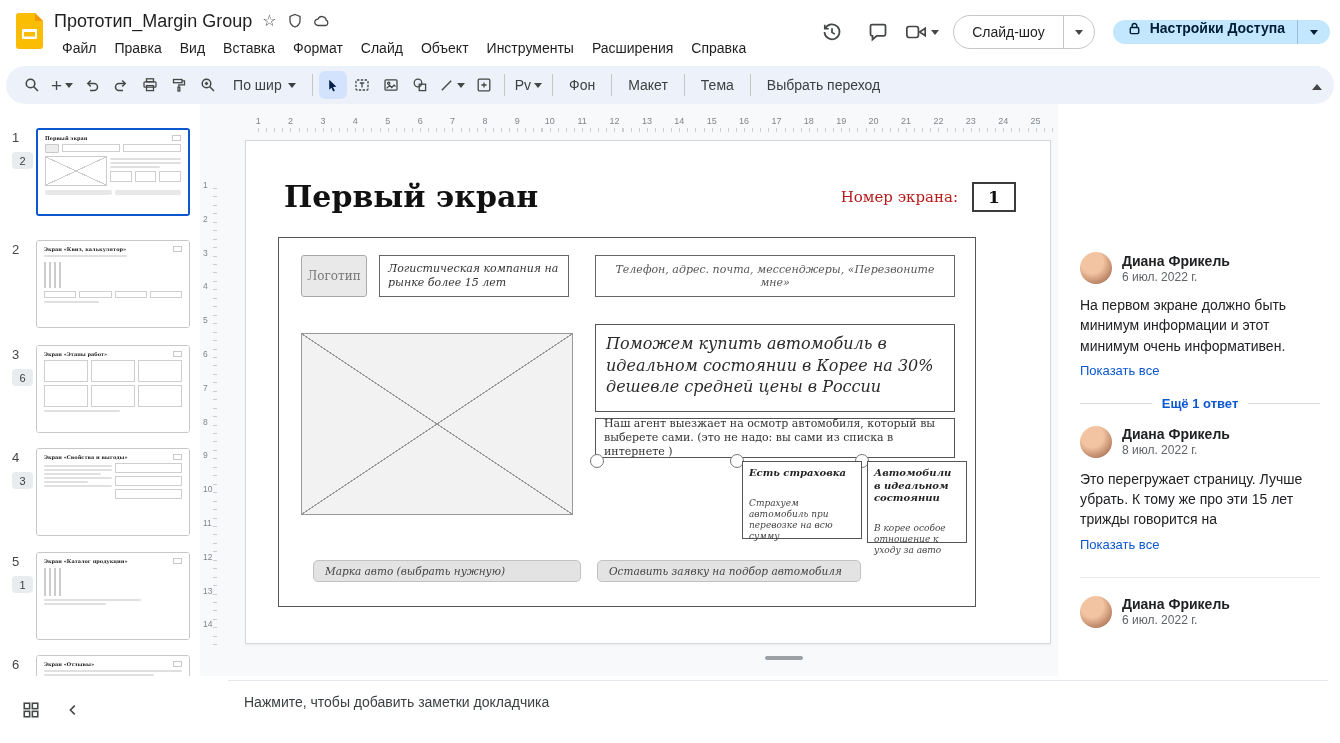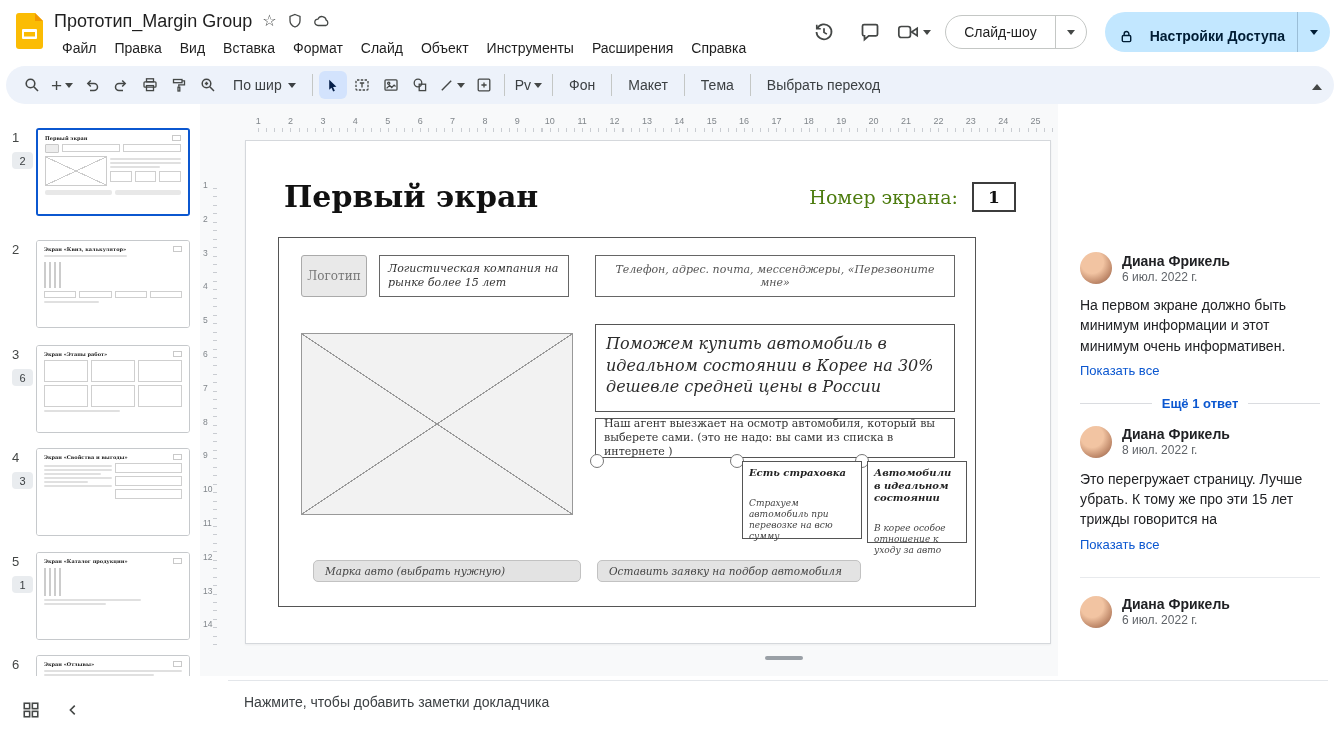--- a/index.html
+++ b/index.html
@@ -22,21 +22,21 @@
   .star-glyph { font-size:16px; color:#444746; line-height:1; }
   .menubar { display:flex; gap:2px; margin-top:3px; }
   .menu-item { font-size:14px; color:#1f1f1f; padding:3px 8px; border-radius:4px; cursor:default; }
   .hdr-right { position:absolute; right:10px; top:0; height:64px; display:flex; align-items:center; gap:8px; }
   .hdr-icon-btn { width:38px; height:38px; border-radius:50%; display:flex; align-items:center; justify-content:center; color:#444746; }
   .cam-group { display:flex; align-items:center; gap:4px; color:#444746; margin-right:6px; }
   .btn-slideshow { display:flex; align-items:stretch; border:1px solid #c4c7c5; border-radius:20px; overflow:hidden; background:#fff; margin-right:10px; }
   .btn-slideshow .seg-label { padding:8px 18px; font-size:14px; color:#1f1f1f; }
   .btn-slideshow .seg-caret { padding:0 11px; display:flex; align-items:center; border-left:1px solid #c4c7c5; color:#444746; }
   .btn-share { display:flex; align-items:stretch; background:#c2e7ff; border-radius:20px; color:#001d35; overflow:hidden; }
-  .btn-share .seg-main { display:flex; align-items:center; gap:16px; padding:16px 12px 8px 14px; font-size:14px; font-weight:700; }
+  .btn-share .seg-main { display:flex; align-items:center; gap:8px; padding:0 12px 8px 14px; font-size:14px; font-weight:700; }
   .btn-share .seg-caret { padding:0 12px; display:flex; align-items:center; border-left:1px solid rgba(0,29,53,.2); }
 
   
   .toolbar { position:absolute; top:66px; left:6px; right:6px; height:38px; background:#edf2fa; border-radius:19px; display:flex; align-items:center; padding:0 12px; gap:1px; }
   .tbtn { min-width:28px; height:28px; border-radius:6px; display:flex; align-items:center; justify-content:center; color:#444746; gap:3px; padding:0 4px; }
   .tbtn.active { background:#d3e3fd; color:#041e49; }
   .tbtn-text { font-size:14px; color:#3c4043; padding:0 10px; height:28px; display:flex; align-items:center; gap:6px; border-radius:6px; white-space:nowrap;justify-content:center; }
   .tdiv { width:1px; height:22px; background:#c4c7c5; margin:0 5px; flex:none; }
   .plus-glyph { font-size:19px; line-height:1; color:#444746; }
   .pv-glyph { font-size:14px; color:#3c4043; }
@@ -75,21 +75,21 @@
       background-size:810px 4px; background-position:16px 100%; background-repeat:no-repeat; }
   .h-ruler span { width:32.4px; flex:none; text-align:center; font-size:9px; color:#80868b; }
   .v-ruler { position:absolute; left:3px; top:76px; width:14px;
       background-image:repeating-linear-gradient(to bottom, #c9ccd1 0 1px, transparent 1px 8.45px);
       background-size:4px 470px; background-position:100% 8px; background-repeat:no-repeat; }
   .v-ruler span { display:block; height:33.8px; font-size:8.5px; color:#80868b; text-align:left; line-height:10px; }
   .slide { position:absolute; left:45px; top:36px; width:806px; height:504px; background:#fff; border:1px solid #d5d8dc; box-shadow:0 1px 2px rgba(0,0,0,.05); font-family:"DejaVu Serif", serif; }
   .slide-head { position:absolute; left:38px; right:34px; top:38px; display:flex; justify-content:space-between; align-items:center; }
   .slide-title { font-size:30px; font-weight:700; color:#111; }
   .screen-num-group { display:flex; align-items:center; gap:14px; }
-  .screen-num-label { font-size:19px; color:#4d7c0f; }
+  .screen-num-label { font-size:15px; color:#b91c1c; }
   .screen-num-box { width:44px; height:30px; border:2px solid #3c3c3c; display:flex; align-items:center; justify-content:center; font-size:17px; font-weight:700; color:#111; background:#fff; }
   .wf-outer { position:absolute; left:32px; top:96px; width:698px; height:370px; border:1px solid #555; }
   .wf-logo { position:absolute; left:22px; top:17px; width:66px; height:42px; background:#e9e9e9; border:1px solid #aaa; border-radius:3px; display:flex; align-items:center; justify-content:center; font-size:12px; color:#777; }
   .wf-tagline { position:absolute; left:100px; top:17px; width:190px; height:42px; border:1px solid #666; display:flex; align-items:center; padding:3px 8px; font-size:11px; font-style:italic; color:#333; line-height:1.3; }
   .wf-contacts { position:absolute; left:316px; top:17px; width:360px; height:42px; border:1px solid #666; display:flex; align-items:center; justify-content:center; font-size:11px; font-style:italic; color:#555; text-align:center; padding:0 10px; }
   .wf-image { position:absolute; left:22px; top:95px; width:272px; height:182px; border:1px solid #999; background-color:#f2f2f2; background-image:
       linear-gradient(to top right, transparent calc(50% - .5px), #9a9a9a calc(50% - .5px) calc(50% + .5px), transparent calc(50% + .5px)),
       linear-gradient(to bottom right, transparent calc(50% - .5px), #9a9a9a calc(50% - .5px) calc(50% + .5px), transparent calc(50% + .5px)); }
   .wf-headline { position:absolute; left:316px; top:86px; width:360px; height:88px; border:1px solid #555; padding:8px 10px; font-size:16px; font-style:italic; color:#2b2b2b; line-height:1.35; }
   .wf-subnote { position:absolute; left:316px; top:180px; width:360px; height:40px; border:1px solid #555; padding:3px 8px; font-size:11px; color:#333; display:flex; align-items:center; line-height:1.3; }

